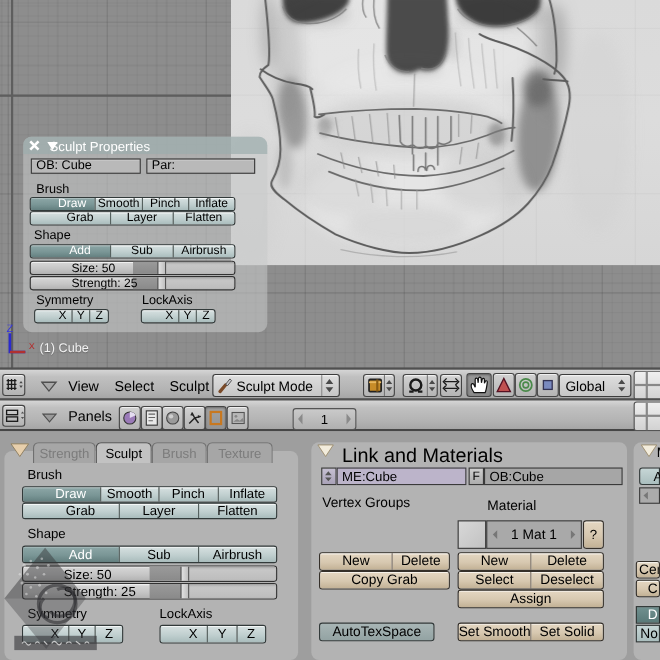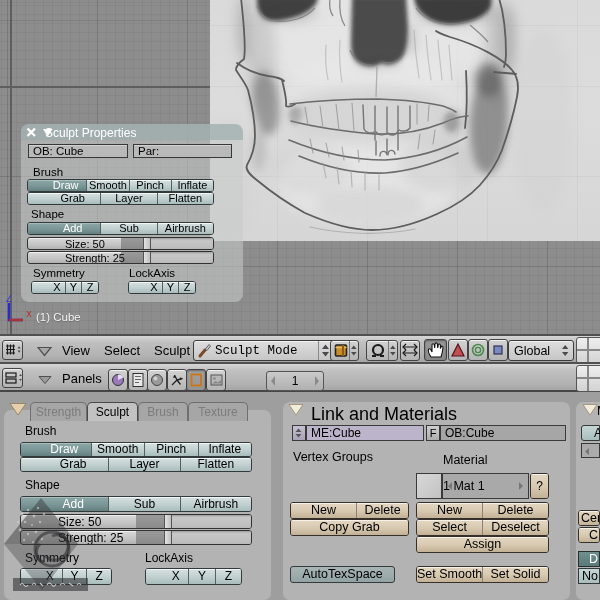--- a/index.html
+++ b/index.html
@@ -294,21 +294,21 @@
       <path d="M14.5,7.5 l1.6,-2.2 1.6,2.2 z M14.5,9.5 l1.6,2.2 1.6,-2.2 z" fill="#4a4a4a"></path>
     </svg>
   </div>
   <svg class="abs" style="left:37px;top:10px;" width="16" height="12">
       <path d="M1,1.5 L14,1.5 L7.5,9.5 Z" fill="#a8a8a8" stroke="#4f4f4f" stroke-width="1.2"></path>
     </svg>
   <div class="abs menu" style="left:62px;top:7px;">View</div>
   <div class="abs menu" style="left:104px;top:7px;">Select</div>
   <div class="abs menu" style="left:154px;top:7px;">Sculpt</div>
 
-  <div class="abs ddn" style="left:193px;top:4px;width:142px;height:21px;font-family:Liberation Mono, monospace;">
+  <div class="abs ddn" style="left:193px;top:4px;width:116px;height:21px;">
     <svg width="16" height="19" style="position:absolute;left:3px;top:0px;">
       <path d="M3,15 L8,9" stroke="#7a4a28" stroke-width="3" stroke-linecap="round"></path>
       <path d="M8,8.5 L12,3.5 L13.5,5 L10,9.5 Z" fill="#c8c8cc" stroke="#444" stroke-width="0.8"></path>
     </svg>
     <span style="position:absolute;left:21px;top:3px;font-size:12.5px;">Sculpt Mode</span>
     <div style="position:absolute;right:15px;top:0;bottom:0;border-left:1px solid #8a8a8a;"></div>
     <svg width="12" height="19" style="position:absolute;right:2px;top:0;">
         <path d="M2,8 l3.5,-4.5 3.5,4.5 z M2,11 l3.5,4.5 3.5,-4.5 z" fill="#4a4a4a"></path>
       </svg>
   </div>
@@ -501,21 +501,21 @@
 <div class="abs" style="left:426px;top:425px;width:14px;height:16px;background:linear-gradient(180deg,#cfcfcf,#adadad);border:1px solid #3a3a3a;box-sizing:border-box;text-align:center;font-size:11px;line-height:14px;">F</div>
 <div class="abs" style="left:440px;top:425px;width:126px;height:16px;background:#a6a6a6;border:1px solid #3a3a3a;box-sizing:border-box;font-size:12px;line-height:14px;color:#000;padding-left:4px;">OB:Cube</div>
 <div class="abs lbl" style="left:293px;top:450px;font-size:12.5px;">Vertex Groups</div>
 <div class="abs lbl" style="left:443px;top:453px;font-size:12.5px;">Material</div>
 
 <div class="abs" style="left:416px;top:473px;width:26px;height:26px;background:linear-gradient(135deg,#d8d8d8,#c2c2c2);border:1px solid #3a3a3a;box-sizing:border-box;"></div>
 <div class="abs" style="left:442px;top:473px;width:87px;height:26px;background:#a9a9a9;border:1px solid #3a3a3a;box-sizing:border-box;">
   <svg width="9" height="24" style="position:absolute;left:2px;top:0;">
       <path d="M7,8 L3,12 L7,16 Z" fill="#777"></path>
     </svg>
-  <span style="position:absolute;left:0;right:0;top:5px;font-size:12.5px;">1 Mat 1</span>
+  <span style="position:absolute;left:0;right:0;top:5px;text-align:center;font-size:12.5px;">1 Mat 1</span>
   <svg width="9" height="24" style="position:absolute;right:2px;top:0;">
       <path d="M2,8 L6,12 L2,16 Z" fill="#777"></path>
     </svg>
 </div>
 <div class="abs bgrp" style="left:530px;top:473px;width:19px;height:26px;font-size:12px;line-height:24px;">
     <div class="bb">?</div>
   </div>
 
 <div class="abs bgrp" style="left:290px;top:502px;width:119px;height:17px;font-size:12.5px;line-height:15px;">
   <div class="bb" style="flex:1.28">New</div>

